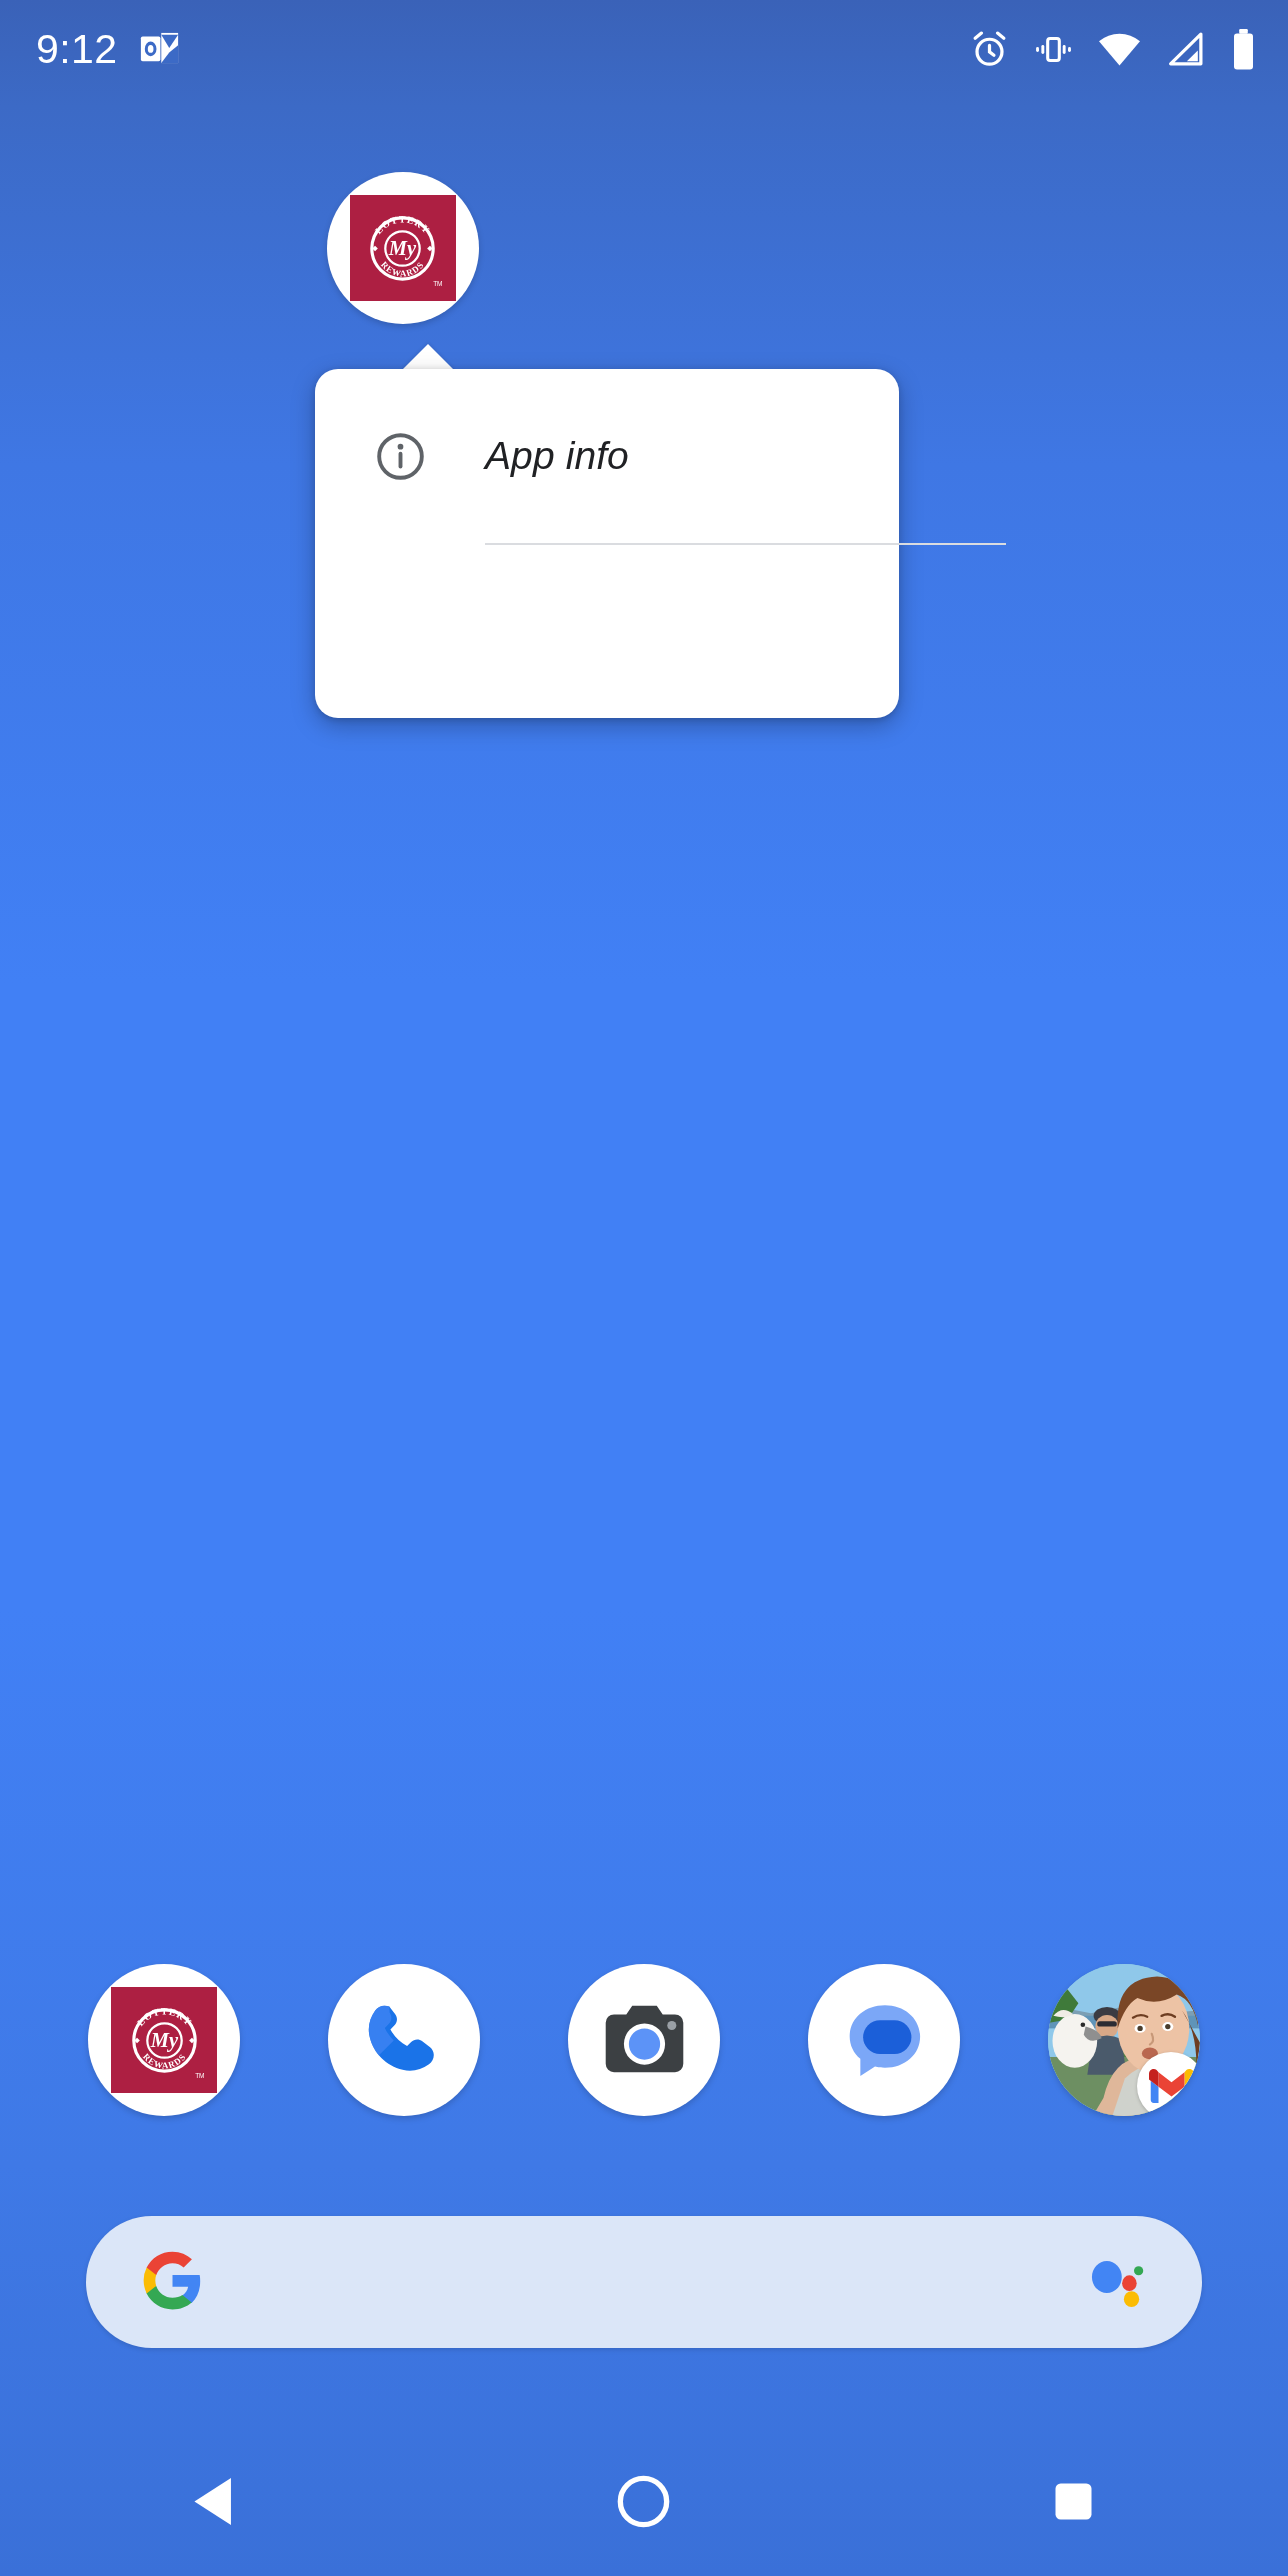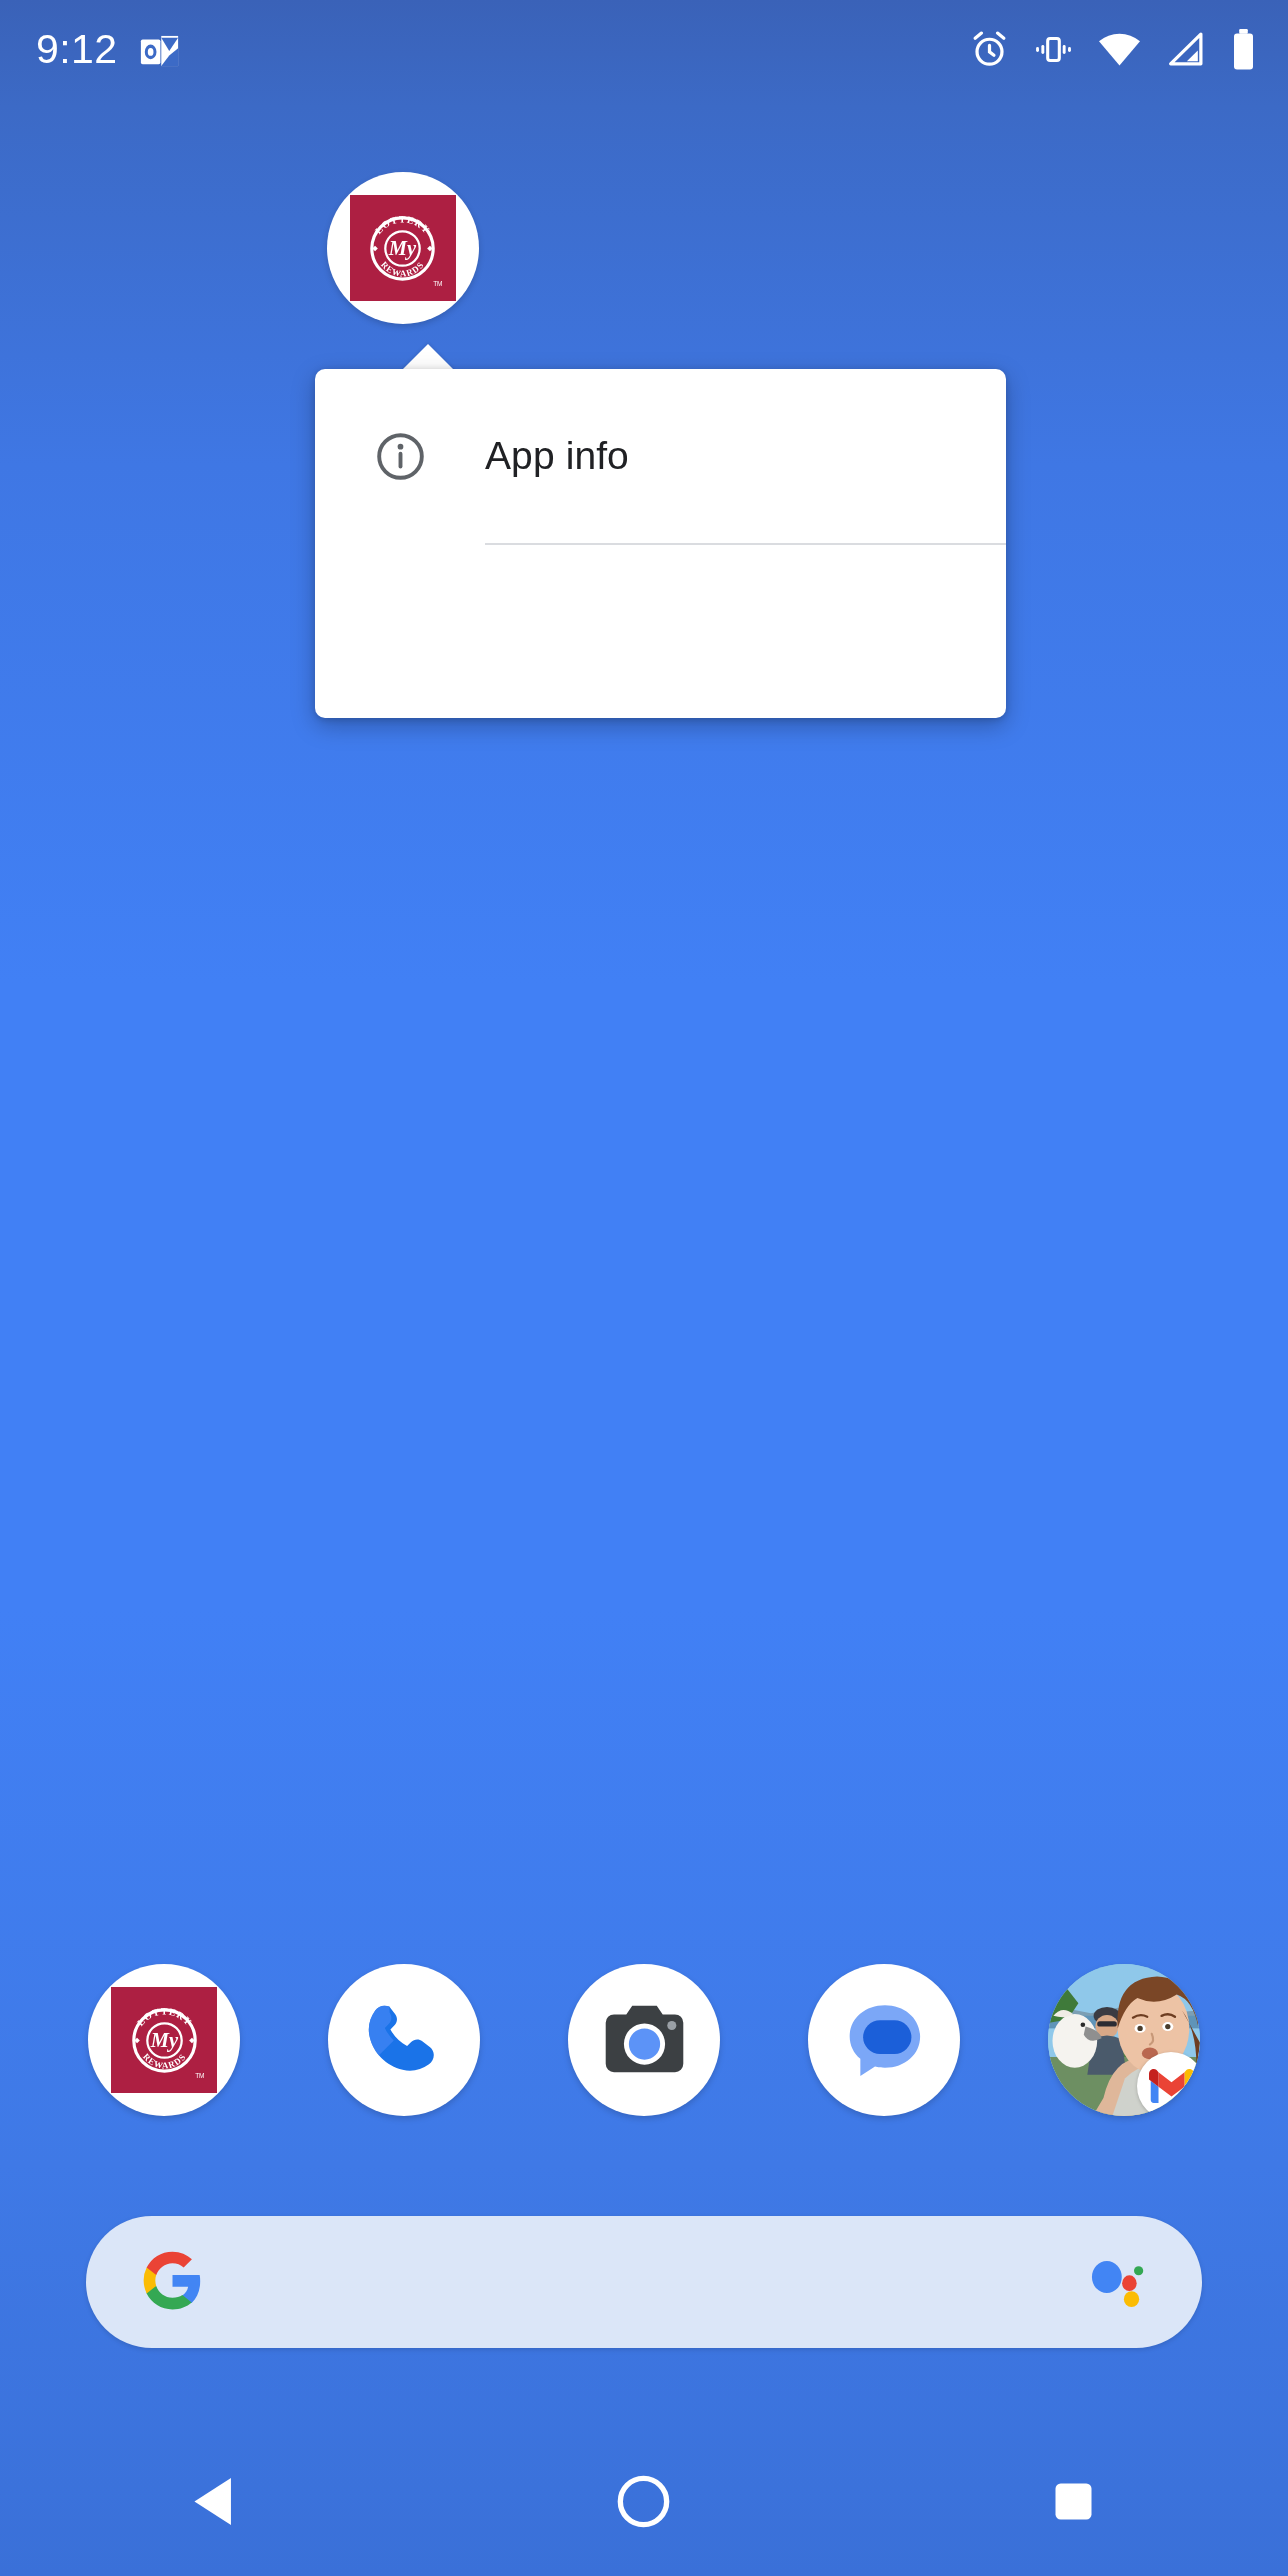--- a/index.html
+++ b/index.html
@@ -23,21 +23,21 @@
     overflow:hidden;
   }
 
   
   #status-bar {
     position:absolute; top:0; left:0;
     width:1288px; height:98px;
     display:flex; align-items:center;
     padding:0 30px 0 36px;
   }
-  #status-left { display:flex; align-items:flex-end; gap:23px; }
+  #status-left { display:flex; align-items:flex-start; gap:23px; }
   #clock {
     color:#ffffff; font-size:41px; letter-spacing:0.4px;
     font-weight:400; line-height:1;
   }
   #status-right {
     margin-left:auto; display:flex; align-items:center; gap:23px;
   }
   .sb-ico { display:block; }
 
   
@@ -64,24 +64,25 @@
   .mlr-square {
     width:106px; height:106px; background:#ad1f42;
     display:flex; align-items:center; justify-content:center;
     position:relative;
   }
 
   
   #popup-menu {
     position:absolute;
     left:315px; top:369px;
-    width:691px; height:349px;
+    width:584px; height:349px;
     background:#ffffff;
-    border-radius:10px;
+    border-radius:23px;
     box-shadow:0 8px 23px rgba(0,0,0,0.26), 0 1.8px 6.3px rgba(0,0,0,0.15);
+    font-style:italic;
   }
   #popup-caret {
     position:absolute;
     left:401px; top:344px;
     width:0; height:0;
     border-left:27px solid transparent;
     border-right:27px solid transparent;
     border-bottom:27px solid #ffffff;
     filter:drop-shadow(0 -1.8px 1.8px rgba(0,0,0,0.07));
   }

